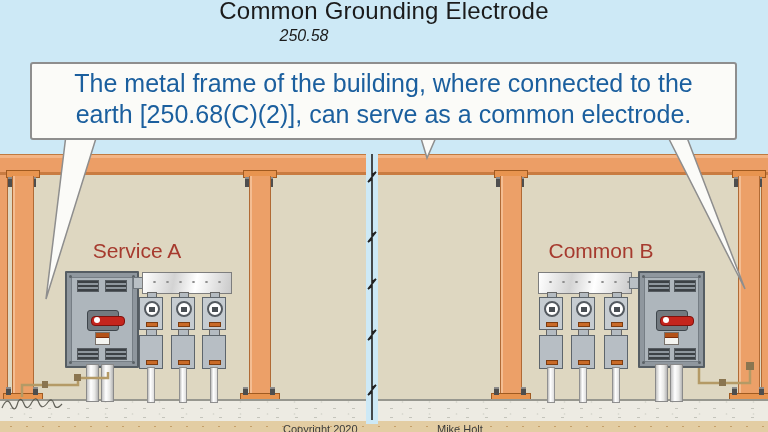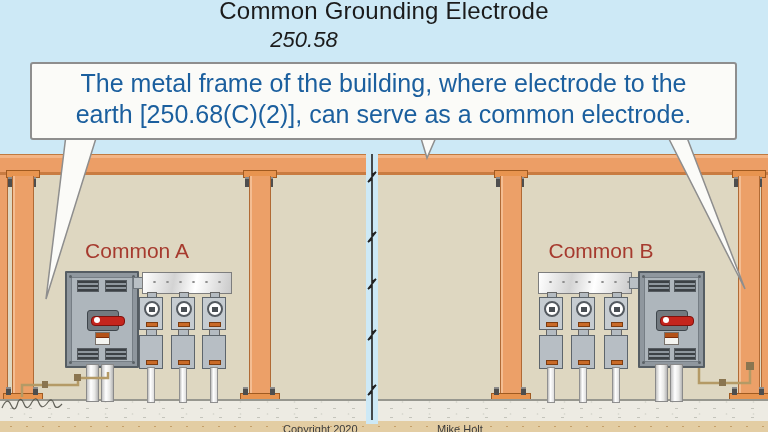--- a/index.html
+++ b/index.html
@@ -7,21 +7,21 @@
     position:relative;width:768px;height:432px;overflow:hidden;
     background:#cde9f6;
     font-family:"Liberation Sans", sans-serif;
   }
   .abs{position:absolute;}
 
   
   #slide-title{left:0;top:-3px;width:768px;text-align:center;
     font-size:24px;color:#1b1b1b;letter-spacing:.2px;}
   #slide-section{left:0;top:27px;width:608px;text-align:center;
-    font-size:22px;font-style:italic;color:#1b1b1b;}
+    font-size:16px;font-style:italic;color:#1b1b1b;}
 
   
   #callout-box{left:30px;top:62px;width:703px;height:70px;
     background:#fbfbf8;border:2px solid #8e8e8e;border-radius:3px;
     text-align:center;color:#1b5f9e;font-size:25px;line-height:31px;padding-top:4px;}
 
   
   #wall{left:0;top:168px;width:768px;height:231px;background:#ded7c1;}
   .edge-girt{top:154px;width:7px;height:245px;background:#eca068;}
   #edge-girt-left{left:0;border-right:1px solid #b06a35;}
@@ -150,21 +150,21 @@
   <div class="abs bolt cap-bolt" style="left:757px"></div>
   <div class="abs column" style="left:738px"></div>
   <div class="abs pier" style="left:722px;width:46px;height:22px"></div>
   <div class="abs base-plate" style="left:729px"></div>
   <div class="abs bolt base-bolt" style="left:732px"></div>
   <div class="abs bolt base-bolt" style="left:759px"></div>
 
   <div class="abs" id="slab"></div>
   <div class="abs" id="dirt"></div>
 
-  <div class="abs service-label" id="service-a-label">Common A</div>
+  <div class="abs service-label" id="service-a-label">Service A</div>
   <div class="abs service-label" id="service-b-label">Common B</div>
 
   <div class="abs panel" id="panel-a">
     <div class="panel-face"></div>
     <div class="vent" style="left:10px;top:7px"></div>
     <div class="vent" style="left:38px;top:7px"></div>
     <div class="handle-base" style="left:20px;top:37px"></div>
     <div class="handle-bar" style="left:24px;top:43px"></div>
     <div class="handle-hub" style="left:27px;top:44px"></div>
     <div class="panel-label" style="left:28px;top:59px"></div>
@@ -298,20 +298,20 @@
     <polygon points="667,135 686,135 745,289" fill="#fbfbf8" stroke="#8e8e8e" stroke-width="1.5"></polygon>
   </svg>
 
   <svg width="768" height="432" viewBox="0 0 768 432">
     <path d="M2,408 q5,-12 9,-3 t7,-3 q3,-6 6,2 t8,-2 q4,-7 7,1 t9,-1 q4,-5 6,2 t8,0" fill="none" stroke="#4a4a42" stroke-width="1.2" opacity="0.85"></path>
   </svg>
 
   <div class="abs" id="slide-title">Common Grounding Electrode</div>
   <div class="abs" id="slide-section">250.58</div>
   <div class="abs" id="callout-box">
-    <div>The metal frame of the building, where electrode to the</div>
+    <div>The metal frame of the building, where connected to the</div>
     <div>earth [250.68(C)(2)], can serve as a common electrode.</div>
   </div>
 
   <div class="abs footer-text" id="copyright">Copyright 2020</div>
   <div class="abs footer-text" id="credit">Mike Holt</div>
 
 </div>
 
 </body></html>

